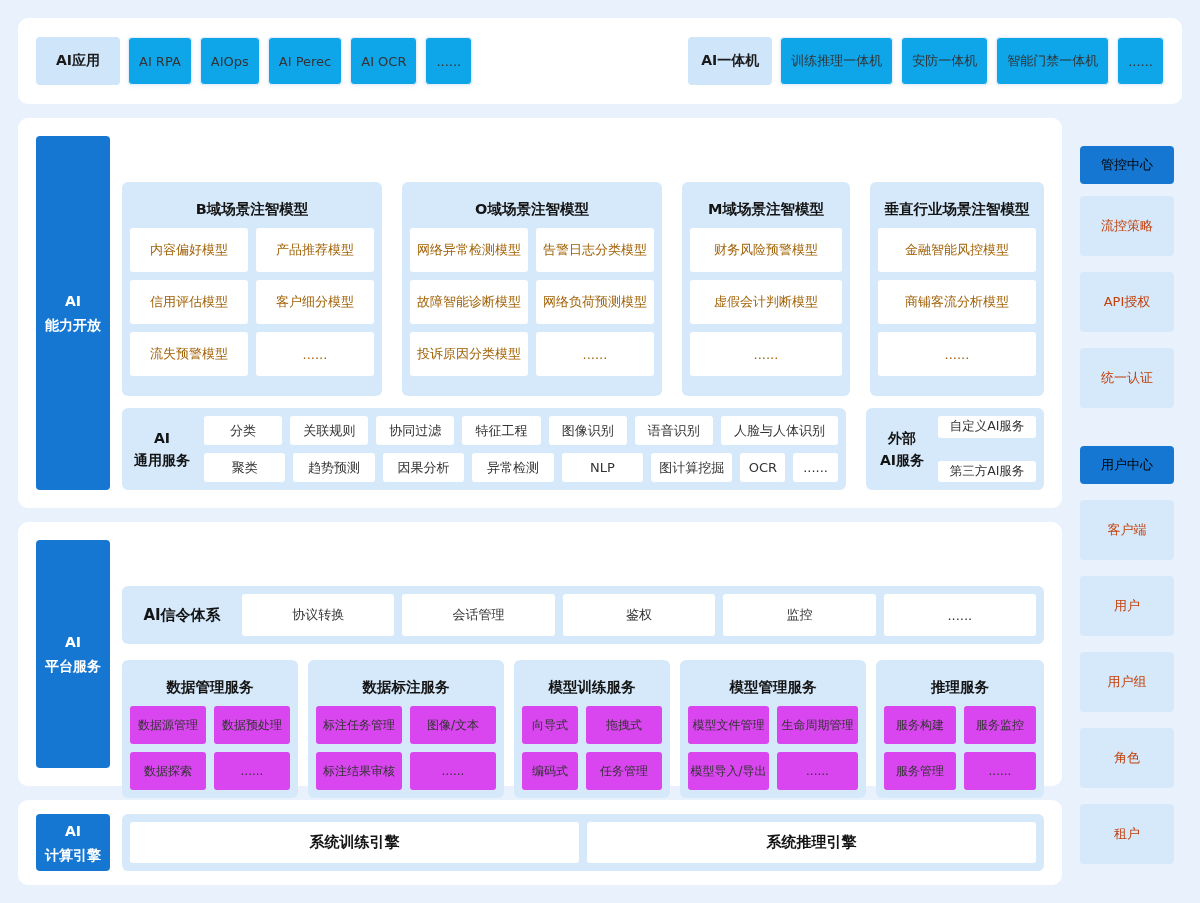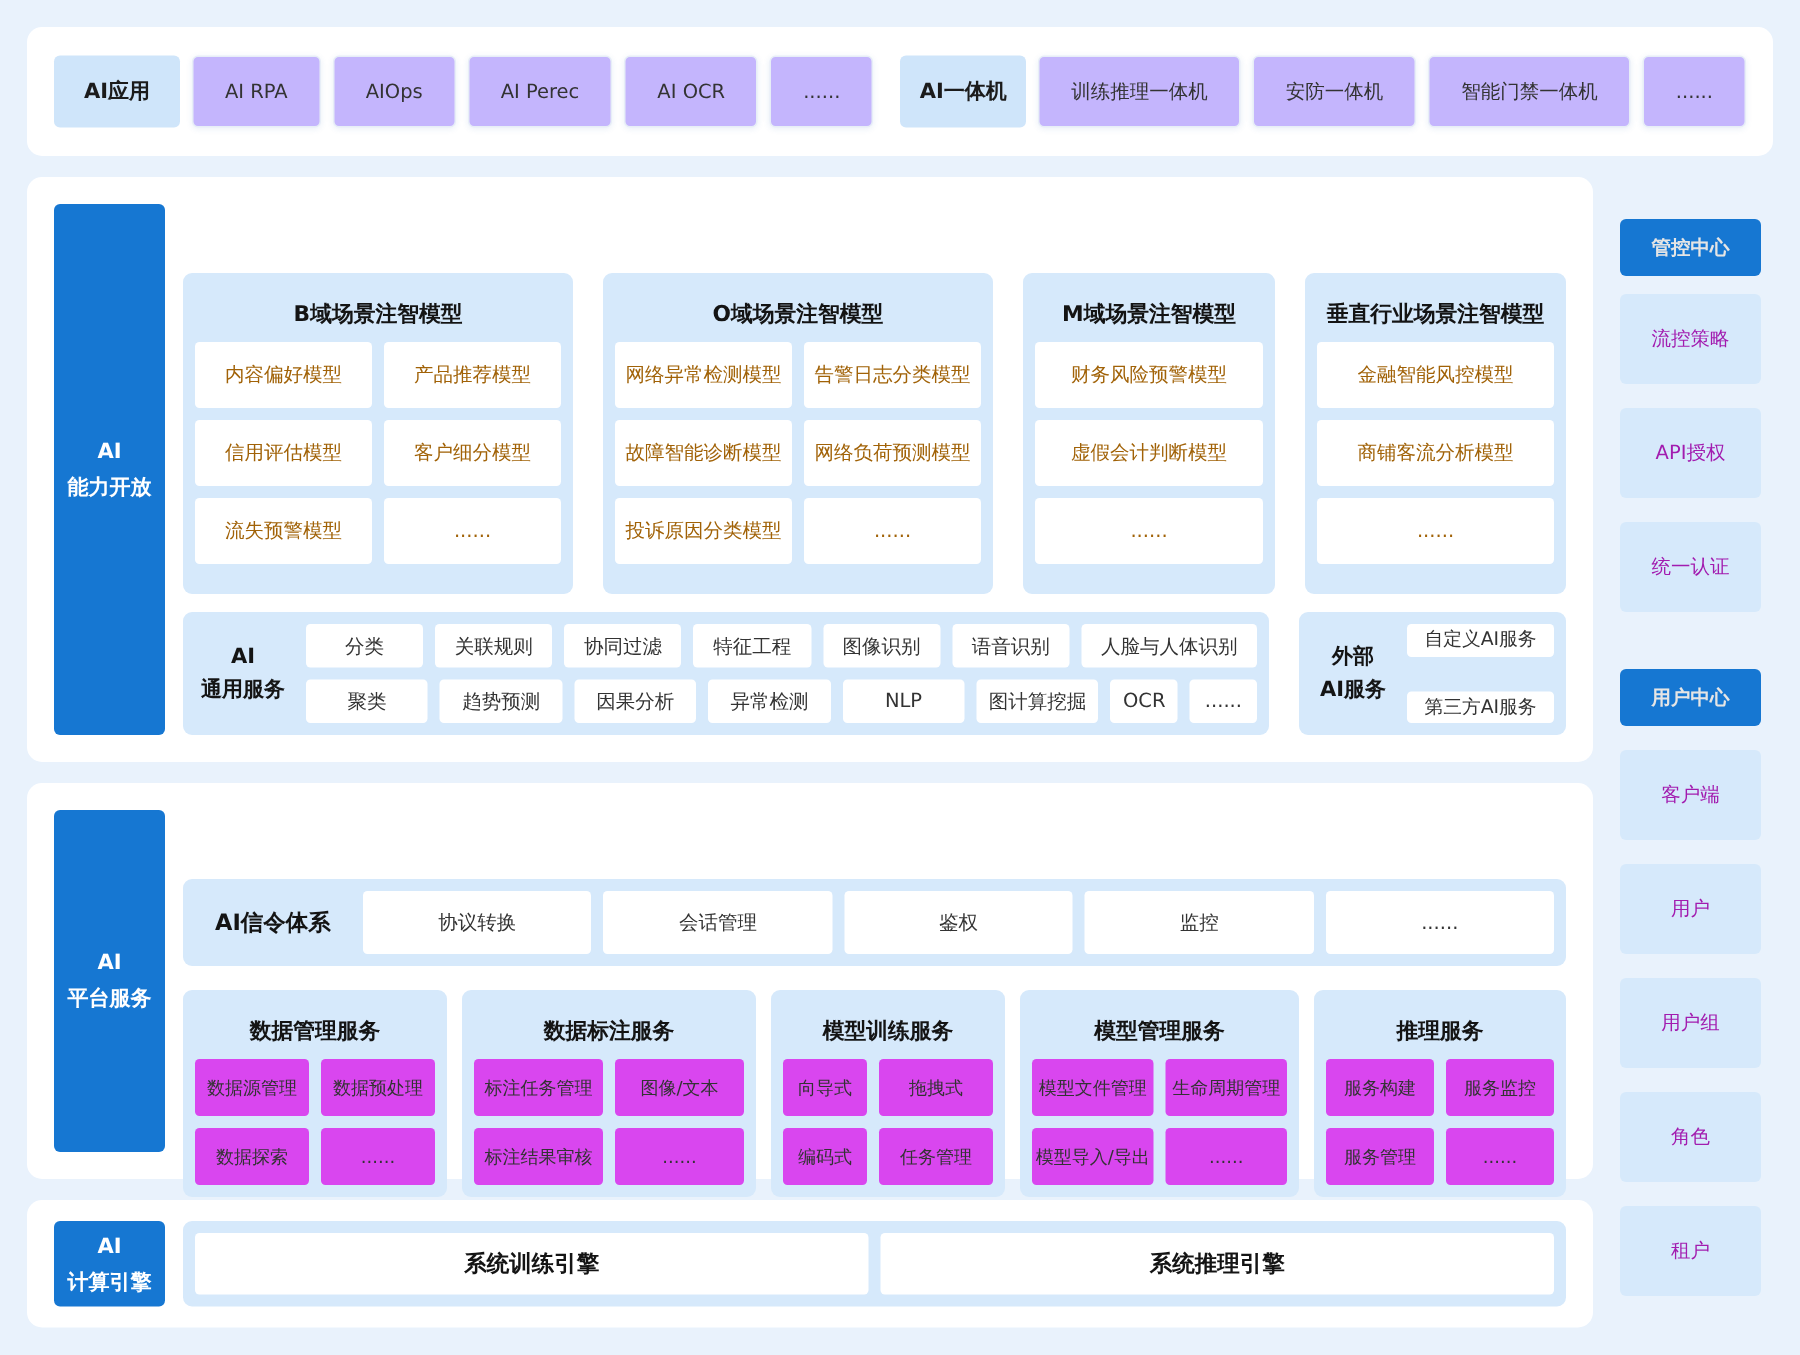--- a/index.html
+++ b/index.html
@@ -17,24 +17,24 @@
 
   
   .top-panel { height: 86px; display: flex; align-items: center; justify-content: space-between; padding: 0 18px; margin-bottom: 14px; }
   .top-group { display: flex; align-items: center; gap: 8px; }
   .label-chip {
     width: 84px; height: 48px; background: #cfe5fa; border-radius: 4px;
     display: flex; align-items: center; justify-content: center;
     font-weight: bold; font-size: 14px; color: #1b1b1b; flex: none;
   }
   .witem {
-    height: 48px; background: #c4b5fd; border: 1px solid #e7eef7;
+    height: 48px; background: #0ea5e9; border: 1px solid #e7eef7;
     box-shadow: 0 1px 4px rgba(40,100,180,.10); border-radius: 4px;
     display: flex; align-items: center; justify-content: center;
-    font-size: 13px; padding: 0 21px; white-space: nowrap;
+    font-size: 13px; padding: 0 10px; white-space: nowrap;
   }
 
   
   .main { display: flex; flex: 1; }
   .left-col { width: 1044px; display: flex; flex-direction: column; }
   .right-col { width: 94px; margin-left: 18px; display: flex; flex-direction: column; }
 
   .section { display: flex; padding: 18px; gap: 12px; margin-bottom: 14px; }
   .side-label {
     width: 74px; background: #1677d2; color: #fff; border-radius: 4px;
@@ -108,28 +108,28 @@
   .sec-compute { flex: 1; margin-bottom: 0; padding: 14px 18px; align-items: stretch; }
   .engine-group { flex: 1; display: flex; gap: 8px; align-items: stretch; }
   .engine {
     flex: 1; background: #ffffff; border-radius: 3px;
     display: flex; align-items: center; justify-content: center;
     font-weight: bold; font-size: 15px; color: #141414;
   }
 
   
   .rc-head {
-    height: 38px; background: #1677d2; color: #e5e5e5; border-radius: 4px;
-    display: flex; align-items: center; justify-content: center;
-    font-weight: bold; font-size: 13px; flex: none;
+    height: 38px; background: #1677d2; color: #000000; border-radius: 4px;
+    display: flex; align-items: center; justify-content: center;
+    font-weight: normal; font-size: 13px; flex: none;
   }
   .rc-item {
     height: 60px; background: #d6e9fb; border-radius: 4px; margin-top: 16px;
     display: flex; align-items: center; justify-content: center;
-    font-size: 13px; color: #a21caf; flex: none;
+    font-size: 13px; color: #c2410c; flex: none;
   }
   .mt-28 { margin-top: 28px; }
   .mt-38 { margin-top: 38px; }
 </style>
 </head>
 <body>
 
 <div class="page">
 
   <div class="panel top-panel">

